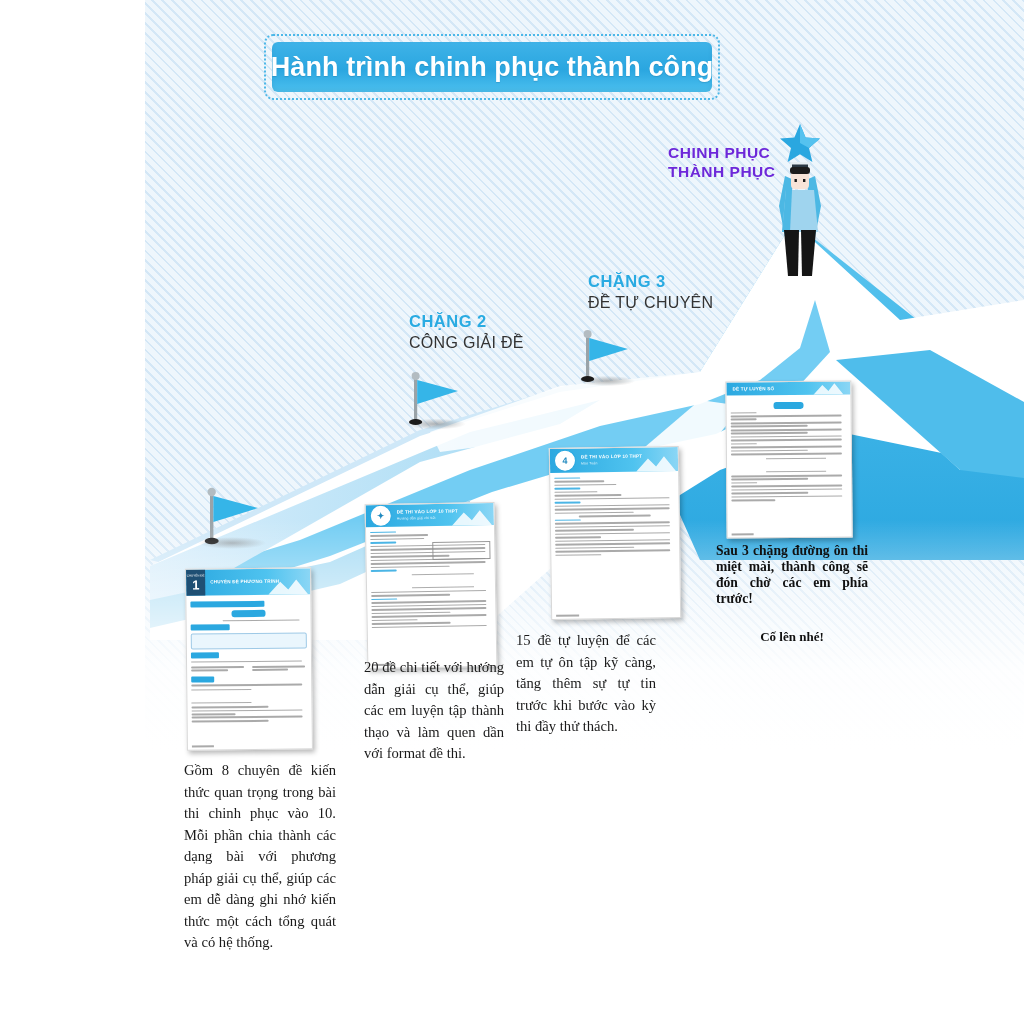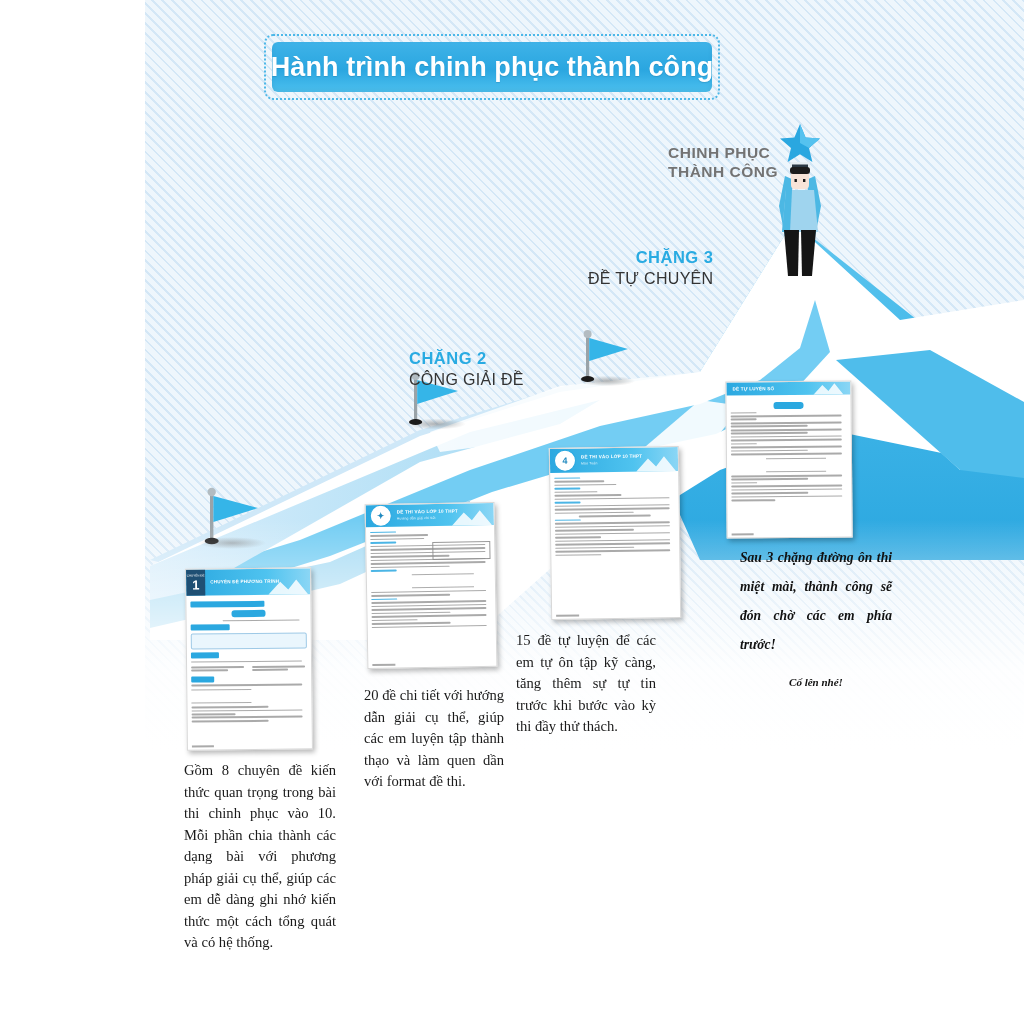--- a/index.html
+++ b/index.html
@@ -103,31 +103,31 @@
   }
   .stage-sub {
     color: #333333;
     font-size: 16px;
     font-weight: normal;
     letter-spacing: 0.3px;
     line-height: 21px;
     white-space: nowrap;
   }
   #stage-1 { left: 206px; top: 393px; }
-  #stage-2 { left: 409px; top: 311px; margin-top: 37px; }
-  #stage-3 { left: 588px; top: 247px; text-align: right; }
+  #stage-2 { left: 409px; top: 311px; }
+  #stage-3 { left: 588px; top: 271px; }
 
   .summit-label {
     position: absolute;
     left: 668px;
     top: 143px;
     text-align: left;
   }
   .summit-line {
-    color: #737373;
+    color: #6d28d9;
     font-size: 15.5px;
     font-weight: bold;
     letter-spacing: 0.5px;
     line-height: 19px;
     white-space: nowrap;
   }
 
   
   .book {
     position: absolute;
@@ -252,41 +252,40 @@
   .caption {
     position: absolute;
     font-family: "Liberation Serif", serif;
     color: #1a1a1a;
     font-size: 14.6px;
     line-height: 21.5px;
     text-align: justify;
     text-justify: inter-word;
   }
   #caption-1 { left: 184px; top: 760px; width: 152px; }
-  #caption-2 { left: 364px; top: 685px; width: 140px; }
+  #caption-2 { left: 364px; top: 657px; width: 140px; }
   #caption-3 { left: 516px; top: 630px; width: 140px; }
 
   #caption-4 {
     position: absolute;
-    left: 740px;
+    left: 716px;
     top: 543px;
     width: 152px;
     font-family: "Liberation Serif", serif;
     font-weight: bold;
-    font-style: italic;
     font-size: 13.6px;
-    line-height: 29px;
+    line-height: 16px;
     color: #111111;
     text-align: justify;
   }
   #caption-4 .cheer {
     display: block;
     text-align: center;
-    font-size: 11px;
-    margin-top: 9px;
+    font-size: 13px;
+    margin-top: 22px;
   }
 </style>
 </head>
 <body>
 
 <div id="poster">
 
   <div class="bg-stripes"></div>
 
   <svg class="mountain-svg" viewBox="0 0 1024 1024">
@@ -391,21 +390,21 @@
   <div class="bg-fade"></div>
 
   <div class="title-wrap">
     <div class="title-band">
       <span class="title-text">Hành trình chinh phục thành công</span>
     </div>
   </div>
 
   <div class="summit-label">
     <div class="summit-line">CHINH PHỤC</div>
-    <div class="summit-line">THÀNH CÔNG</div>
+    <div class="summit-line">THÀNH PHỤC</div>
   </div>
 
 
   <div class="stage-label" id="stage-2">
     <div class="stage-title">CHẶNG 2</div>
     <div class="stage-sub">CÔNG GIẢI ĐỀ</div>
   </div>
 
   <div class="stage-label" id="stage-3">
     <div class="stage-title">CHẶNG 3</div>

